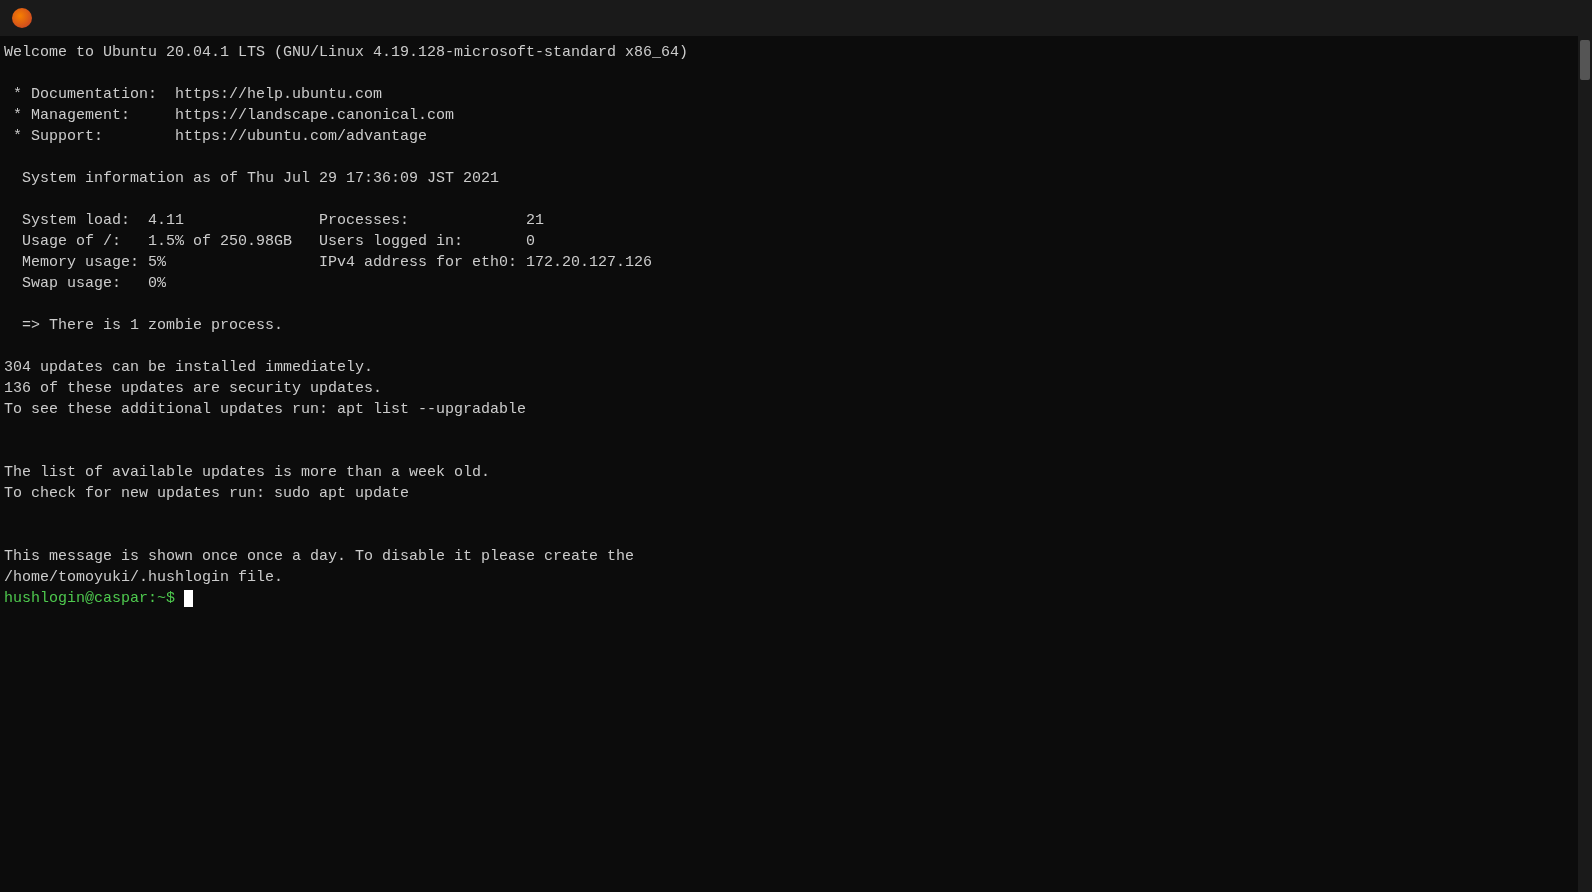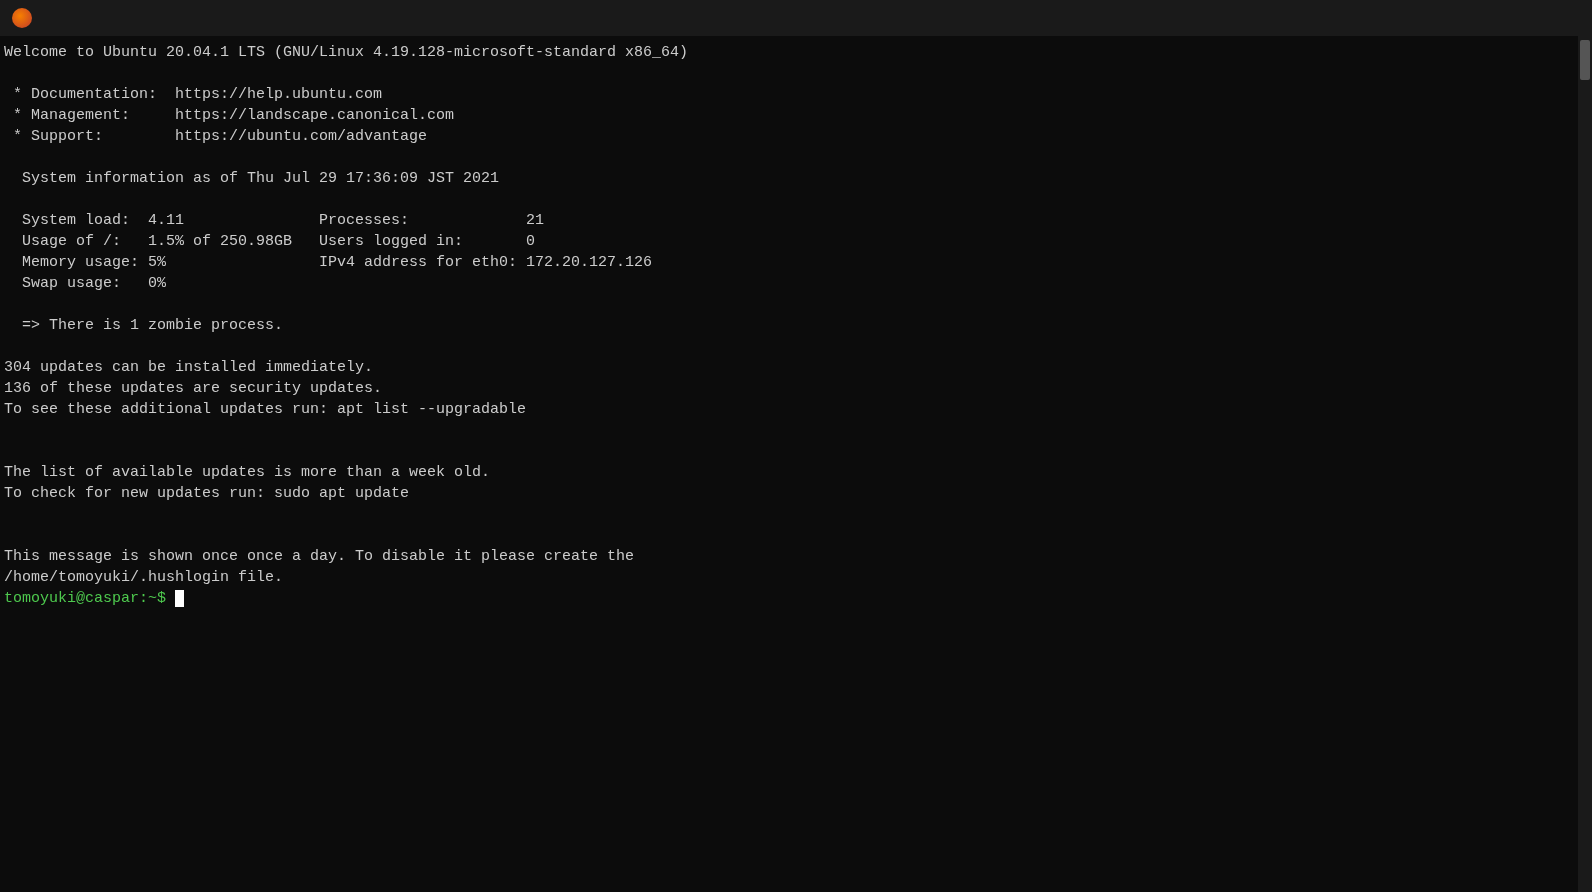--- a/index.html
+++ b/index.html
@@ -147,18 +147,18 @@
 136 of these updates are security updates.
 To see these additional updates run: apt list --upgradable
 
 
 The list of available updates is more than a week old.
 To check for new updates run: sudo apt update
 
 
 This message is shown once once a day. To disable it please create the
 /home/tomoyuki/.hushlogin file.
-</span><span style="color: rgb(78, 201, 78); font-family: &quot;Courier New&quot;, Courier, monospace;">tomoyuki@caspar:~$ </span><span style="display: inline-block; width: 9px; height: 17px; background: rgb(255, 255, 255); vertical-align: text-bottom;"></span></div>
+</span><span style="color: rgb(78, 201, 78); font-family: &quot;Courier New&quot;, Courier, monospace;">hushlogin@caspar:~$ </span><span style="display: inline-block; width: 9px; height: 17px; background: rgb(255, 255, 255); vertical-align: text-bottom;"></span></div>
     <div class="scrollbar">
       <div class="scrollbar-thumb"></div>
     </div>
   </div>
 </div>
 
 </body></html>

